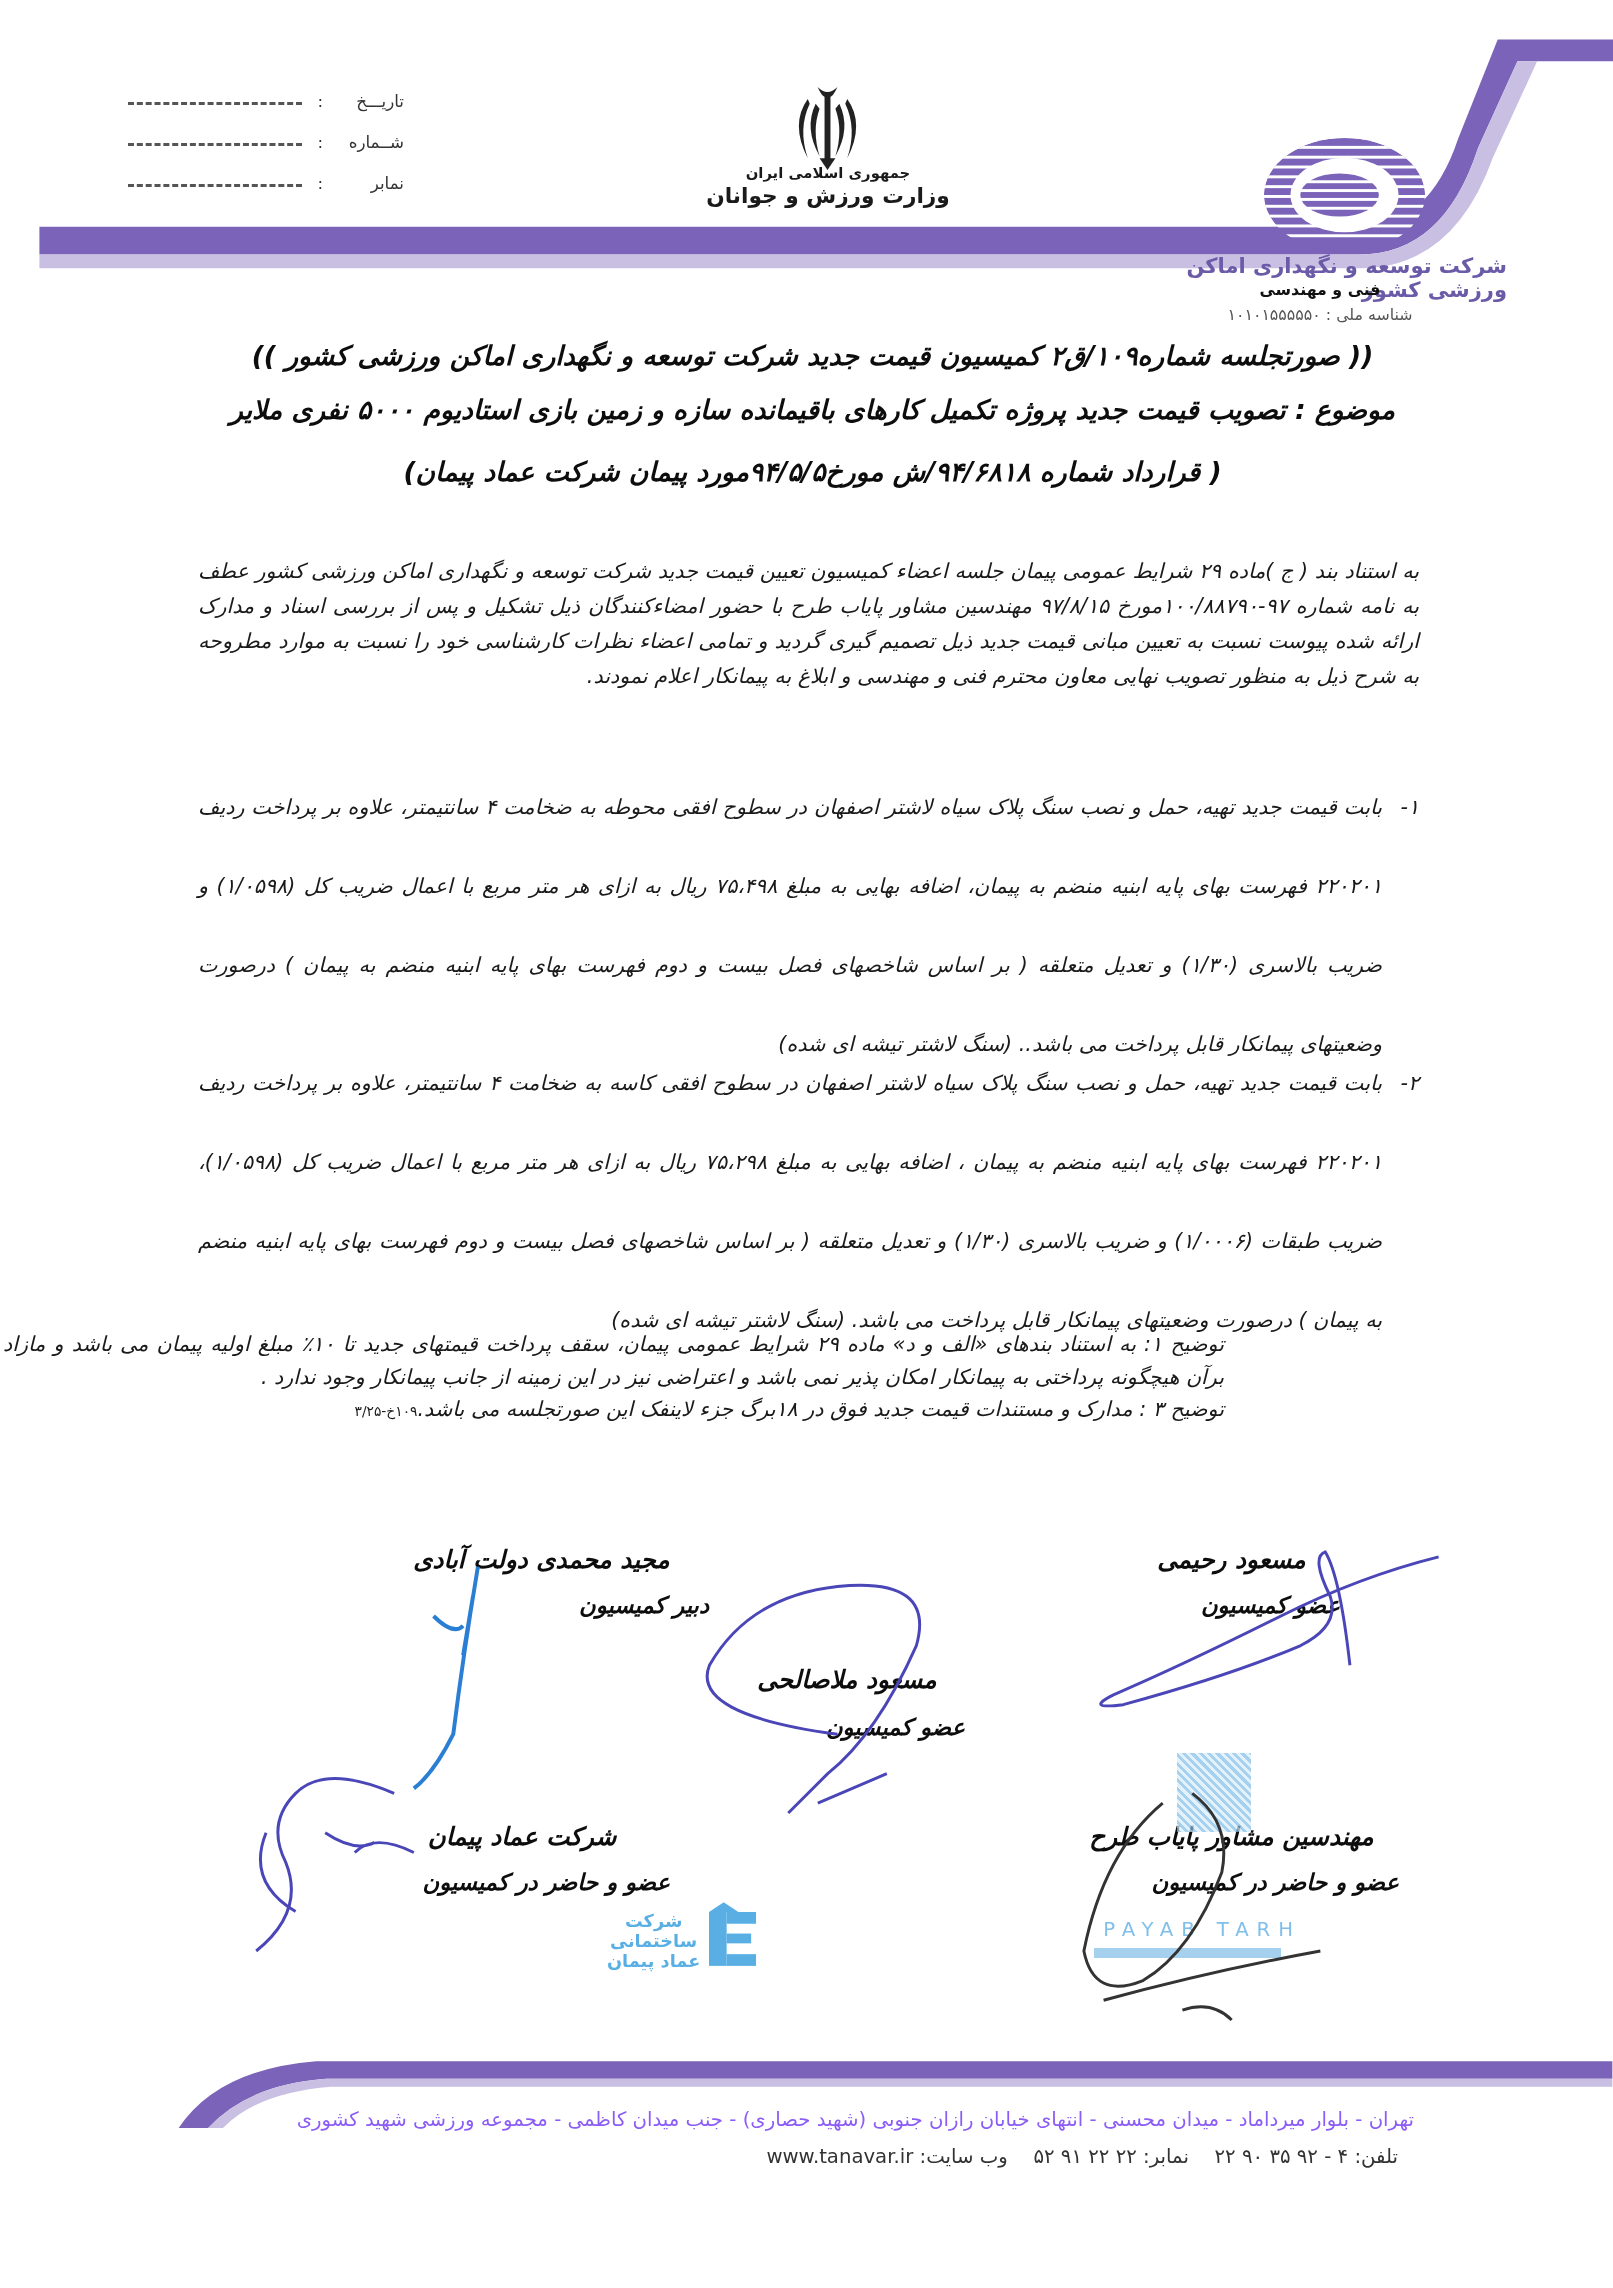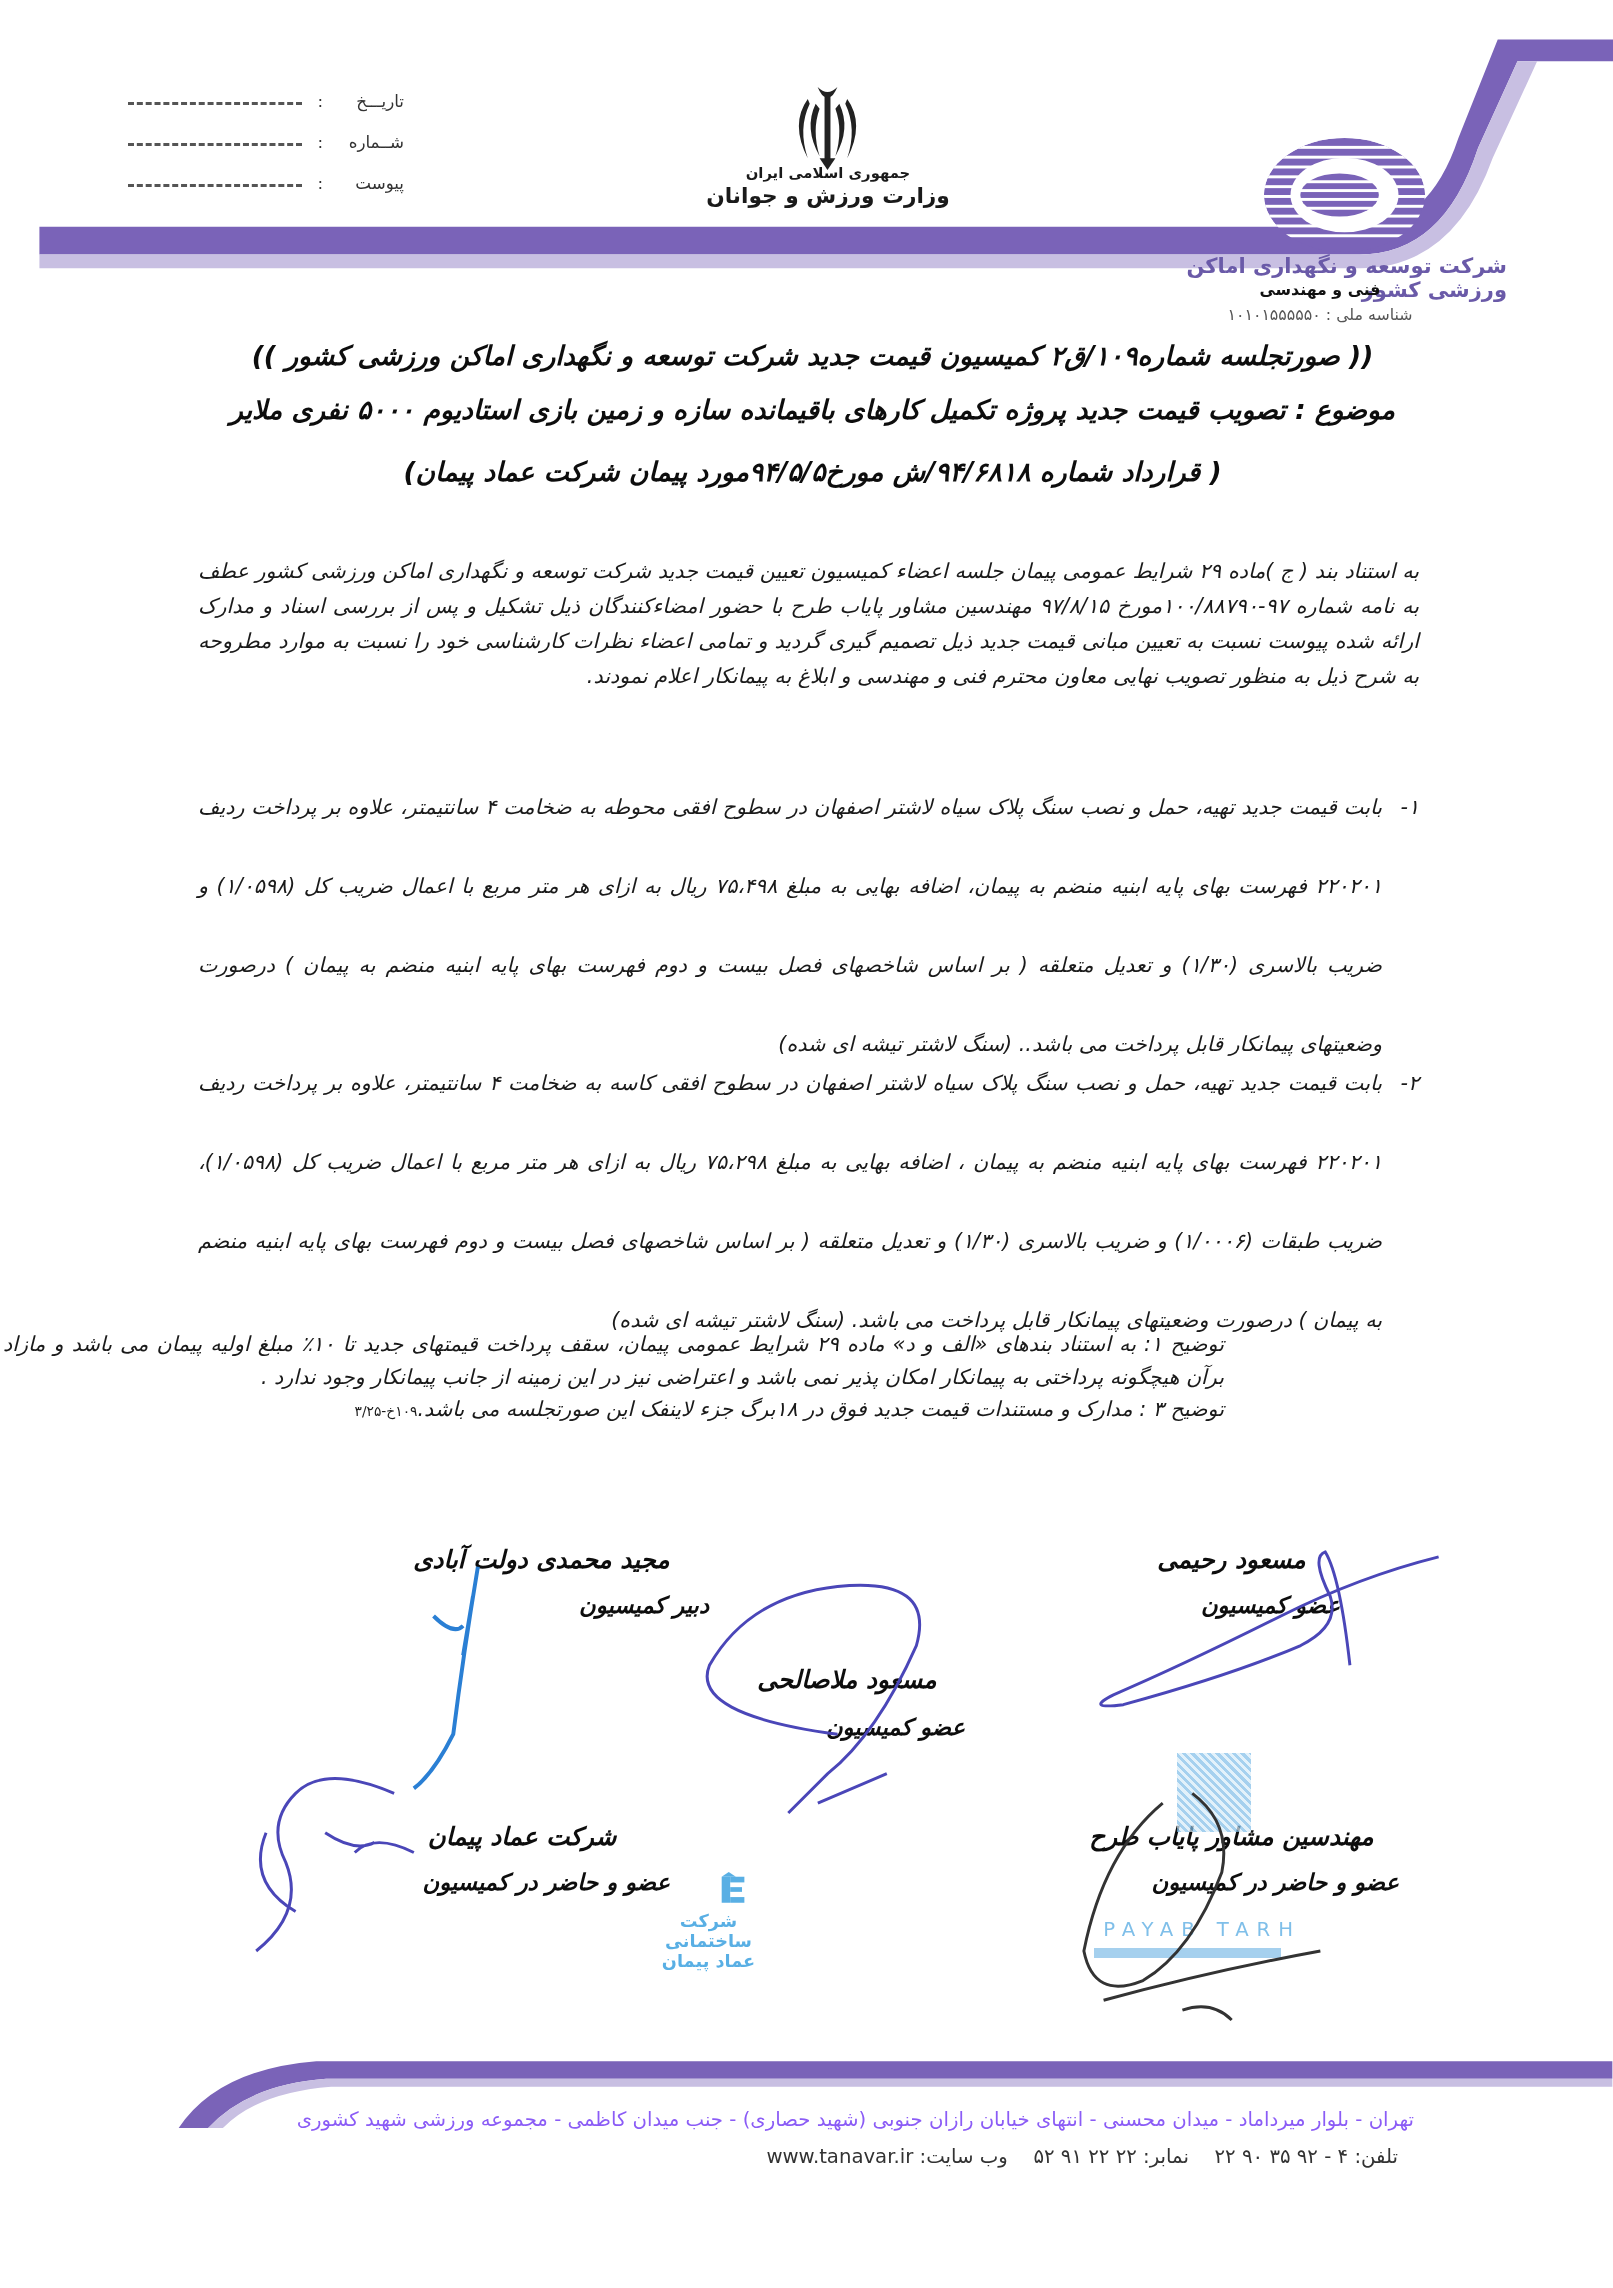--- a/index.html
+++ b/index.html
@@ -65,21 +65,21 @@
   <span class="lbl">تاریـــخ</span>
   <span class="colon">:</span>
   <span class="dash"></span>
 </div>
 <div class="abs hdr-field" style="top:132px;">
   <span class="lbl">شــماره</span>
   <span class="colon">:</span>
   <span class="dash"></span>
 </div>
 <div class="abs hdr-field" style="top:173px;">
-  <span class="lbl">پیوست</span>
+  <span class="lbl">نمابر</span>
   <span class="colon">:</span>
   <span class="dash"></span>
 </div>
 
 <svg id="emblem" class="abs" viewBox="0 0 80 100">
   <path d="M20 20 Q2 45 20 80 Q10 50 22 25 Z" fill="#222"></path>
   <path d="M60 20 Q78 45 60 80 Q70 50 58 25 Z" fill="#222"></path>
   <path d="M28 25 Q16 50 32 78 Q24 52 32 30 Z" fill="#222"></path>
   <path d="M52 25 Q64 50 48 78 Q56 52 48 30 Z" fill="#222"></path>
   <rect x="37" y="14" width="6" height="70" fill="#222"></rect>
@@ -162,21 +162,21 @@
 </div>
 <div class="abs" style="left:1064px; top:1822px; width:335px;">
   <div class="sig-name">مهندسین مشاور پایاب طرح</div>
   <div class="sig-role" style="margin-top:17.7px;">عضو و حاضر در کمیسیون</div>
 </div>
 <div class="abs" style="left:374px; top:1822px; width:296px;">
   <div class="sig-name">شرکت عماد پیمان</div>
   <div class="sig-role" style="margin-top:17.7px;">عضو و حاضر در کمیسیون</div>
 </div>
 
-<div class="abs" style="left:591px; top:1872px; width:167px; height:99px; color:#3da2e0; font-weight:bold; font-size:17.7px; opacity:0.85; display:flex; align-items:flex-start; gap:5.9px;flex-direction:column;">
+<div class="abs" style="left:591px; top:1872px; width:167px; height:99px; color:#3da2e0; font-weight:bold; font-size:17.7px; opacity:0.85; display:flex; align-items:flex-end; gap:5.9px;">
   <svg width="49" height="69" viewBox="0 0 50 70">
     <rect x="0" y="10" width="18" height="55" fill="#3da2e0"></rect>
     <rect x="18" y="10" width="30" height="12" fill="#3da2e0"></rect>
     <rect x="18" y="32" width="25" height="10" fill="#3da2e0"></rect>
     <rect x="18" y="53" width="30" height="12" fill="#3da2e0"></rect>
     <path d="M0 10 L15 0 L30 10 Z" fill="#3da2e0"></path>
   </svg>
   <span style="width:99px; text-align:center;">شرکت ساختمانی عماد پیمان</span>
 </div>
 <div class="abs" style="left:1074px; top:1753px; width:296px; height:227px; opacity:0.7;">

